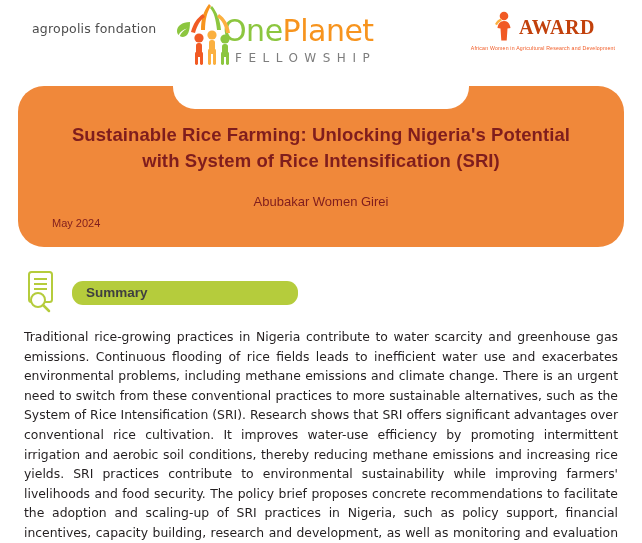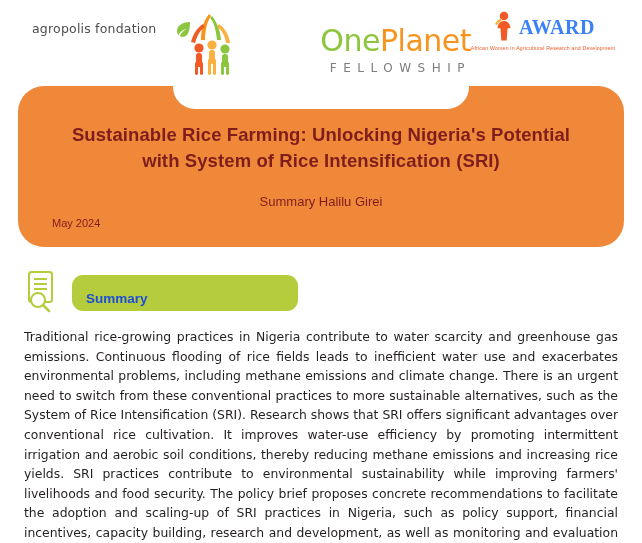--- a/index.html
+++ b/index.html
@@ -42,23 +42,23 @@
     height: 17px;
     position: relative;
   }
   .agropolis .leaf svg { display:block; }
 
   
   .oneplanet {
     position: absolute;
     left: 50%;
     transform: translateX(-50%);
-    top: 10px;
+    top: 0;
     width: 300px;
-    text-align: right;
+    text-align: left;
   }
   .op-mark {
     position: absolute;
     left: 8px;
     top: 0;
     width: 62px;
     height: 66px;
   }
   .op-wordmark {
     padding-left: 52px;
@@ -90,21 +90,21 @@
   }
   .award-top {
     display: flex;
     align-items: center;
     justify-content: center;
     gap: 2px;
   }
   .award-figure { width: 26px; height: 34px; }
   .award-name {
     font-size: 20px;
-    color: #3b82f6;
+    color: #c2410c;
     font-weight: bold;
     letter-spacing: .5px;
     font-family: "Liberation Serif", serif;
   }
   .award-sub {
     font-size: 5.2px;
     color: #f15a24;
     line-height: 7px;
     letter-spacing: .2px;
     margin-top: 1px;
@@ -158,25 +158,25 @@
     align-items: center;
     margin: 22px 0 0 22px;
   }
   .doc-icon {
     width: 40px;
     height: 44px;
     flex: 0 0 auto;
   }
   .summary-pill {
     background: #b5cc3c;
-    color: #1d4ed8;
+    color: #404040;
     font-size: 13.5px;
     font-weight: bold;
     border-radius: 11px;
-    padding: 16px 0 5px 14px;
+    padding: 4px 0 5px 14px;
     width: 226px;
     box-sizing: border-box;
     margin-left: 10px;
     margin-top: 4px;
   }
 
   .body-text {
     margin: 14px 24px 0 24px;
     font-size: 12.4px;
     line-height: 19.6px;
@@ -237,21 +237,21 @@
       </span>
       <span class="award-name">AWARD</span>
     </div>
     <div class="award-sub">African Women in Agricultural Research and Development</div>
   </div>
 </div>
 
 <div class="banner">
   <div class="banner-notch"></div>
   <div class="banner-title">Sustainable Rice Farming: Unlocking Nigeria's Potential with System of Rice Intensification (SRI)</div>
-  <div class="banner-author">Summary Halilu Girei</div>
+  <div class="banner-author">Abubakar Women Girei</div>
   <div class="banner-date">May 2024</div>
 </div>
 
 <div class="summary-head">
   <span class="doc-icon">
     <svg width="40" height="44" viewBox="0 0 40 44">
       <rect x="7" y="3" width="23" height="30" rx="2.5" fill="none" stroke="#b5cc3c" stroke-width="2"></rect>
       <line x1="12" y1="10" x2="25" y2="10" stroke="#b5cc3c" stroke-width="2"></line>
       <line x1="12" y1="15" x2="25" y2="15" stroke="#b5cc3c" stroke-width="2"></line>
       <line x1="12" y1="20" x2="25" y2="20" stroke="#b5cc3c" stroke-width="2"></line>

